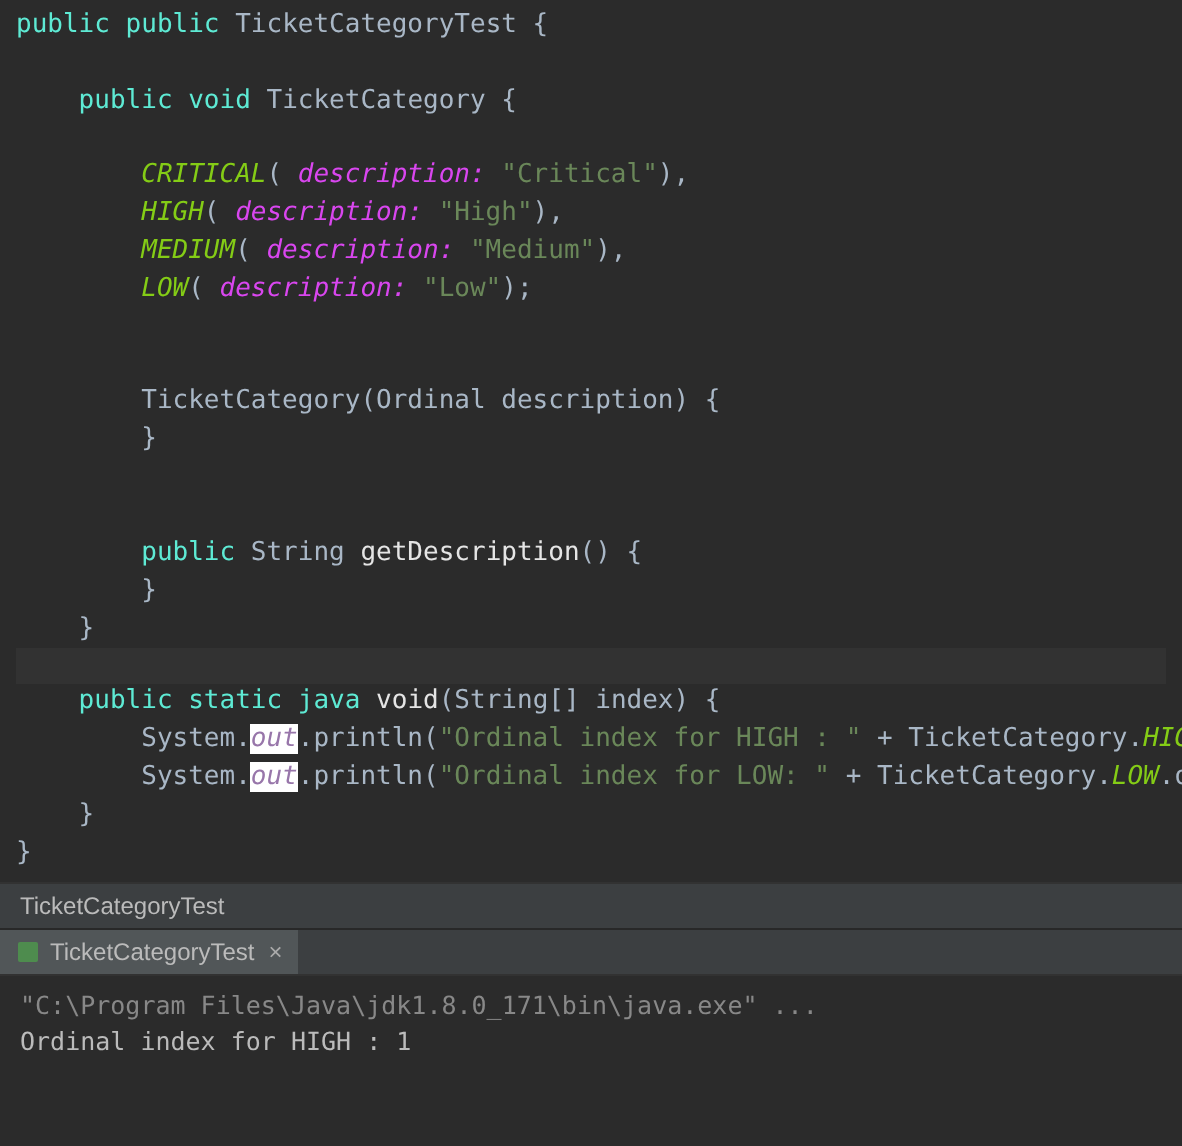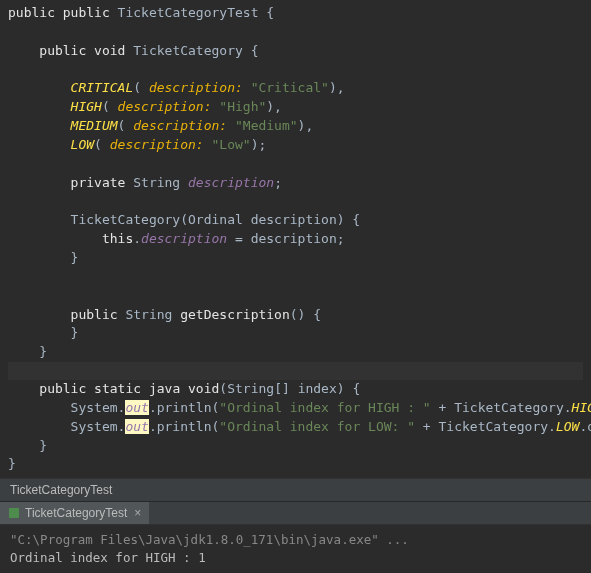--- a/index.html
+++ b/index.html
@@ -11,29 +11,29 @@
     width: 591px;
     height: 573px;
     overflow: hidden;
   }
   .editor {
     padding: 4px 8px;
     line-height: 1.45;
     background: #2b2b2b;
   }
   .line { white-space: pre; }
-  .kw { color: #e5e5e5; }
+  .kw { color: #5eead4; }
   .cls { color: #a9b7c6; }
   .str { color: #6a8759; }
   .fld { color: #9876aa; font-style: italic; }
-  .static-fld { color: #fde047; font-style: italic; }
-  .hint { color: #eab308; font-style: italic; }
+  .static-fld { color: #84cc16; font-style: italic; }
+  .hint { color: #d946ef; font-style: italic; }
   .method { color: #e5e5e5; }
   .ident { color: #a9b7c6; }
-  .underline { background-color: #fef9c3; }
+  .underline { background-color: #ffffff; }
   .cursor-line { background: #323232; height: 18px; }
   .breadcrumb {
     background: #3c3f41;
     color: #bbbbbb;
     font-family: 'Segoe UI', sans-serif;
     font-size: 12px;
     padding: 4px 10px;
     border-top: 1px solid #323232;
     border-bottom: 1px solid #282828;
   }
@@ -74,24 +74,22 @@
 <div class="editor">
 <div class="line"><span class="kw">public</span> <span class="kw">public</span> <span class="cls">TicketCategoryTest</span><span> {</span></div>
 <div class="line"> </div>
 <div class="line"><span class="kw">    public</span> <span class="kw">void</span> <span class="cls">TicketCategory</span><span> {</span></div>
 <div class="line"> </div>
 <div class="line"><span class="static-fld">        CRITICAL</span><span>(</span><span class="hint"> description: </span><span class="str">"Critical"</span><span>),</span></div>
 <div class="line"><span class="static-fld">        HIGH</span><span>(</span><span class="hint"> description: </span><span class="str">"High"</span><span>),</span></div>
 <div class="line"><span class="static-fld">        MEDIUM</span><span>(</span><span class="hint"> description: </span><span class="str">"Medium"</span><span>),</span></div>
 <div class="line"><span class="static-fld">        LOW</span><span>(</span><span class="hint"> description: </span><span class="str">"Low"</span><span>);</span></div>
 <div class="line"> </div>
-<div class="line"><span class="kw">        private</span><span> String </span><span class="fld">description</span><span>;</span></div>
 <div class="line"> </div>
 <div class="line"><span class="ident">        TicketCategory</span><span>(Ordinal description) {</span></div>
-<div class="line"><span class="kw">            this</span><span>.</span><span class="fld">description</span><span> = description;</span></div>
 <div class="line"><span>        }</span></div>
 <div class="line"> </div>
 <div class="line"> </div>
 <div class="line"><span class="kw">        public</span><span> String </span><span class="method">getDescription</span><span>() {</span></div>
 <div class="line"><span>        }</span></div>
 <div class="line"><span>    }</span></div>
 <div class="cursor-line"></div>
 <div class="line"><span class="kw">    public</span> <span class="kw">static</span> <span class="kw">java</span><span class="method"> void</span><span>(String[] index) {</span></div>
 <div class="line"><span>        System</span><span>.</span><span class="fld underline">out</span><span>.println(</span><span class="str">"Ordinal index for HIGH : "</span><span> + </span><span>TicketCategory</span>.<span class="static-fld">HIGH</span></div>
 <div class="line"><span>        System</span><span>.</span><span class="fld underline">out</span><span>.println(</span><span class="str">"Ordinal index for LOW: "</span><span> + </span><span>TicketCategory</span>.<span class="static-fld">LOW</span><span>.ordinal());</span></div>

